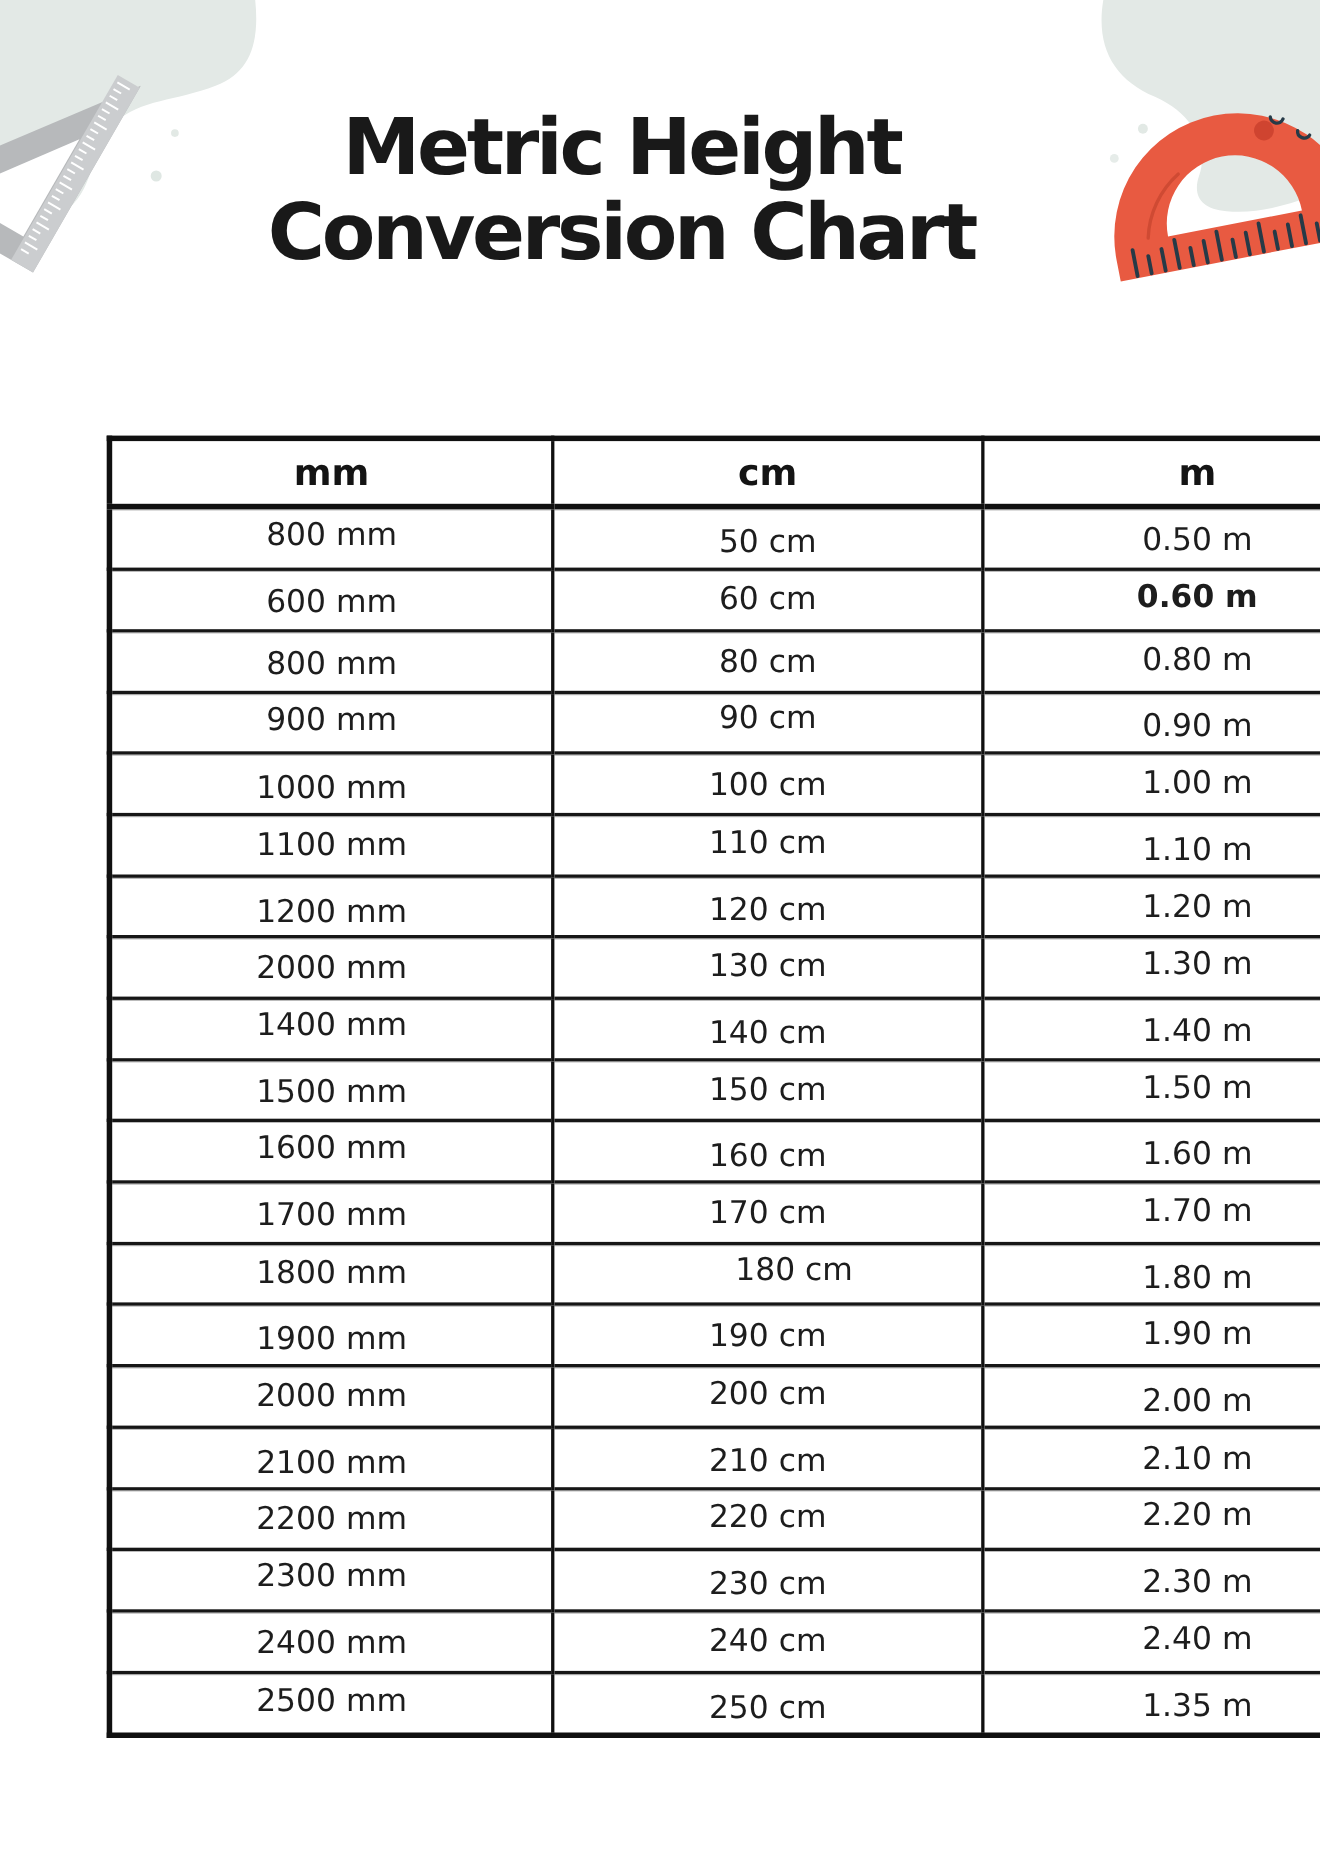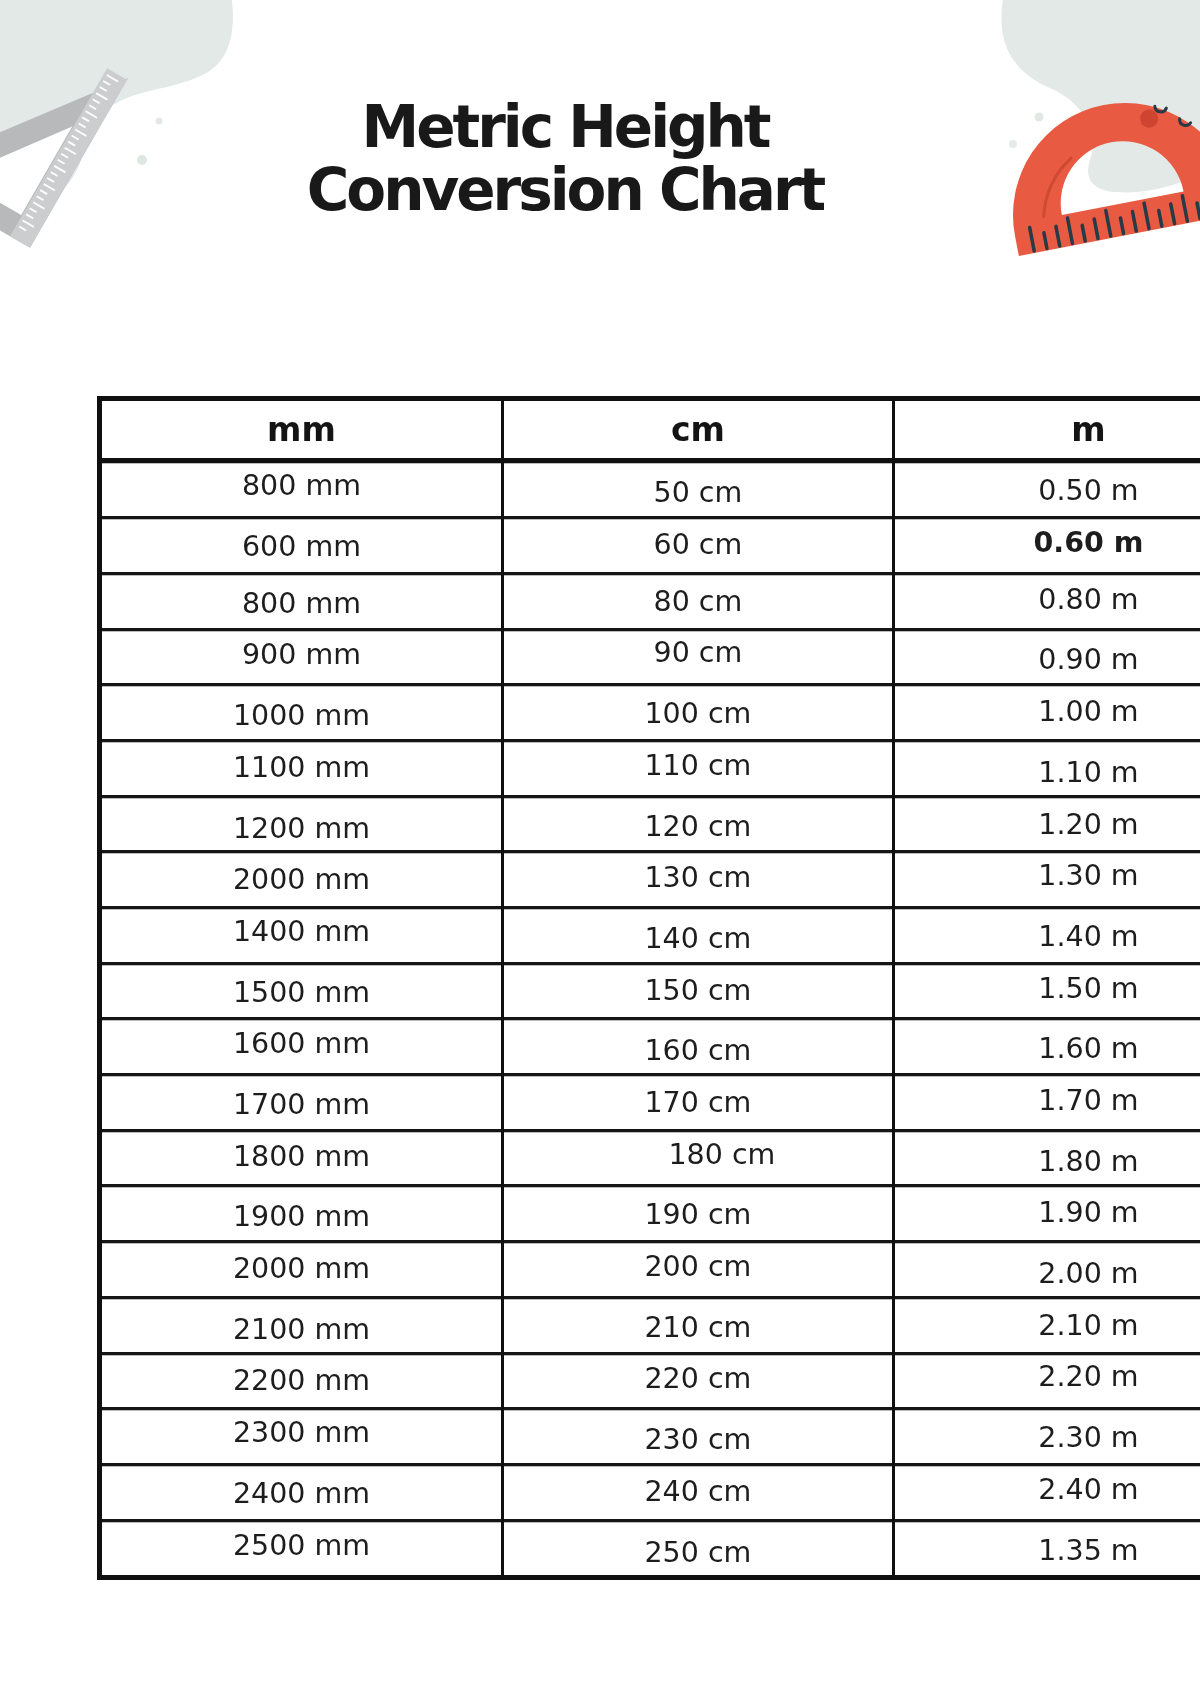--- a/index.html
+++ b/index.html
@@ -14,21 +14,21 @@
   .decor{
     position:absolute;top:0;left:0;width:1200px;height:340px;
     pointer-events:none;
   }
   
   .title{
     position:absolute;
     top:96px;left:0;width:1130px;
     text-align:center;
     font-weight:800;
-    font-size:58px;
+    font-size:71px;
     line-height:1.08;
     letter-spacing:-3px;
     color:#191919;
   }
   
   .table-wrap{
     position:absolute;
     left:97px;top:396px;
     width:1190px;height:1184px;
   }

